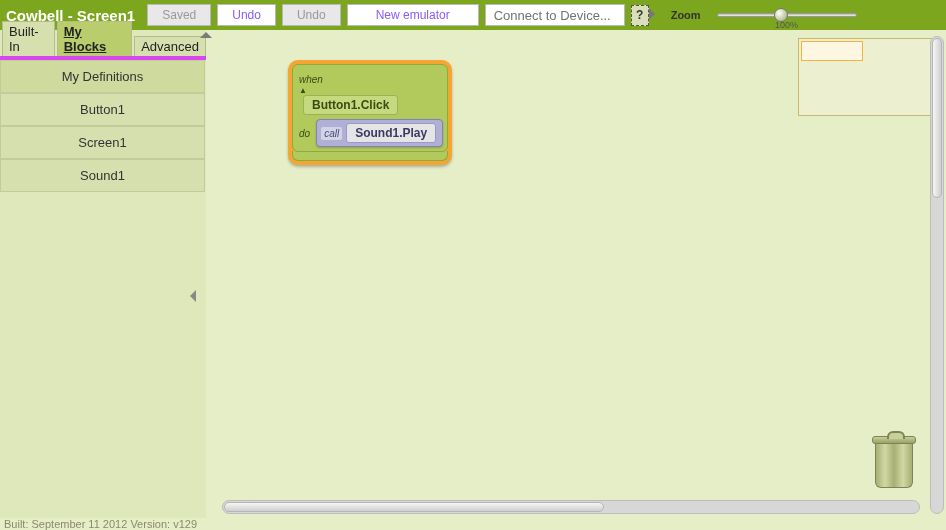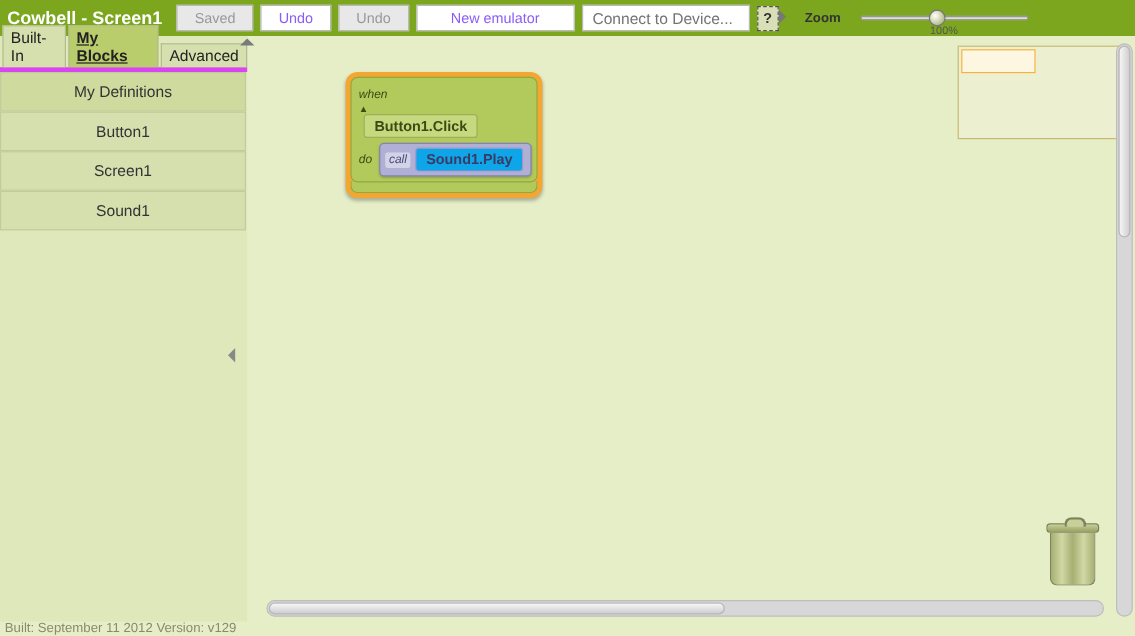--- a/index.html
+++ b/index.html
@@ -236,21 +236,21 @@
     margin-left:6px;
     background:#b0b0d6;
     border:1px solid #8383b6;
     border-radius:4px;
     padding:3px 6px 3px 4px;
     display:flex; align-items:center;
     box-shadow:0 1px 2px rgba(0,0,0,.2);
   }
   .call-kw{ font-size:10px; font-style:italic; color:#4a4a78; background:#d3d3e8; padding:1px 3px; border-radius:2px; margin-right:4px;}
   .call-label{
-    background:#0ea5e9;
+    background:#e5e5e5;
     border:1px solid #9a9ac8;
     border-radius:3px;
     padding:2px 8px;
     font-size:12px; font-weight:bold; color:#3a3a66;
   }
   .event-tail{
     height:10px; width:156px;
     background:#b2c95b;
     border:1px solid #8faa3b;
     border-top:none;

